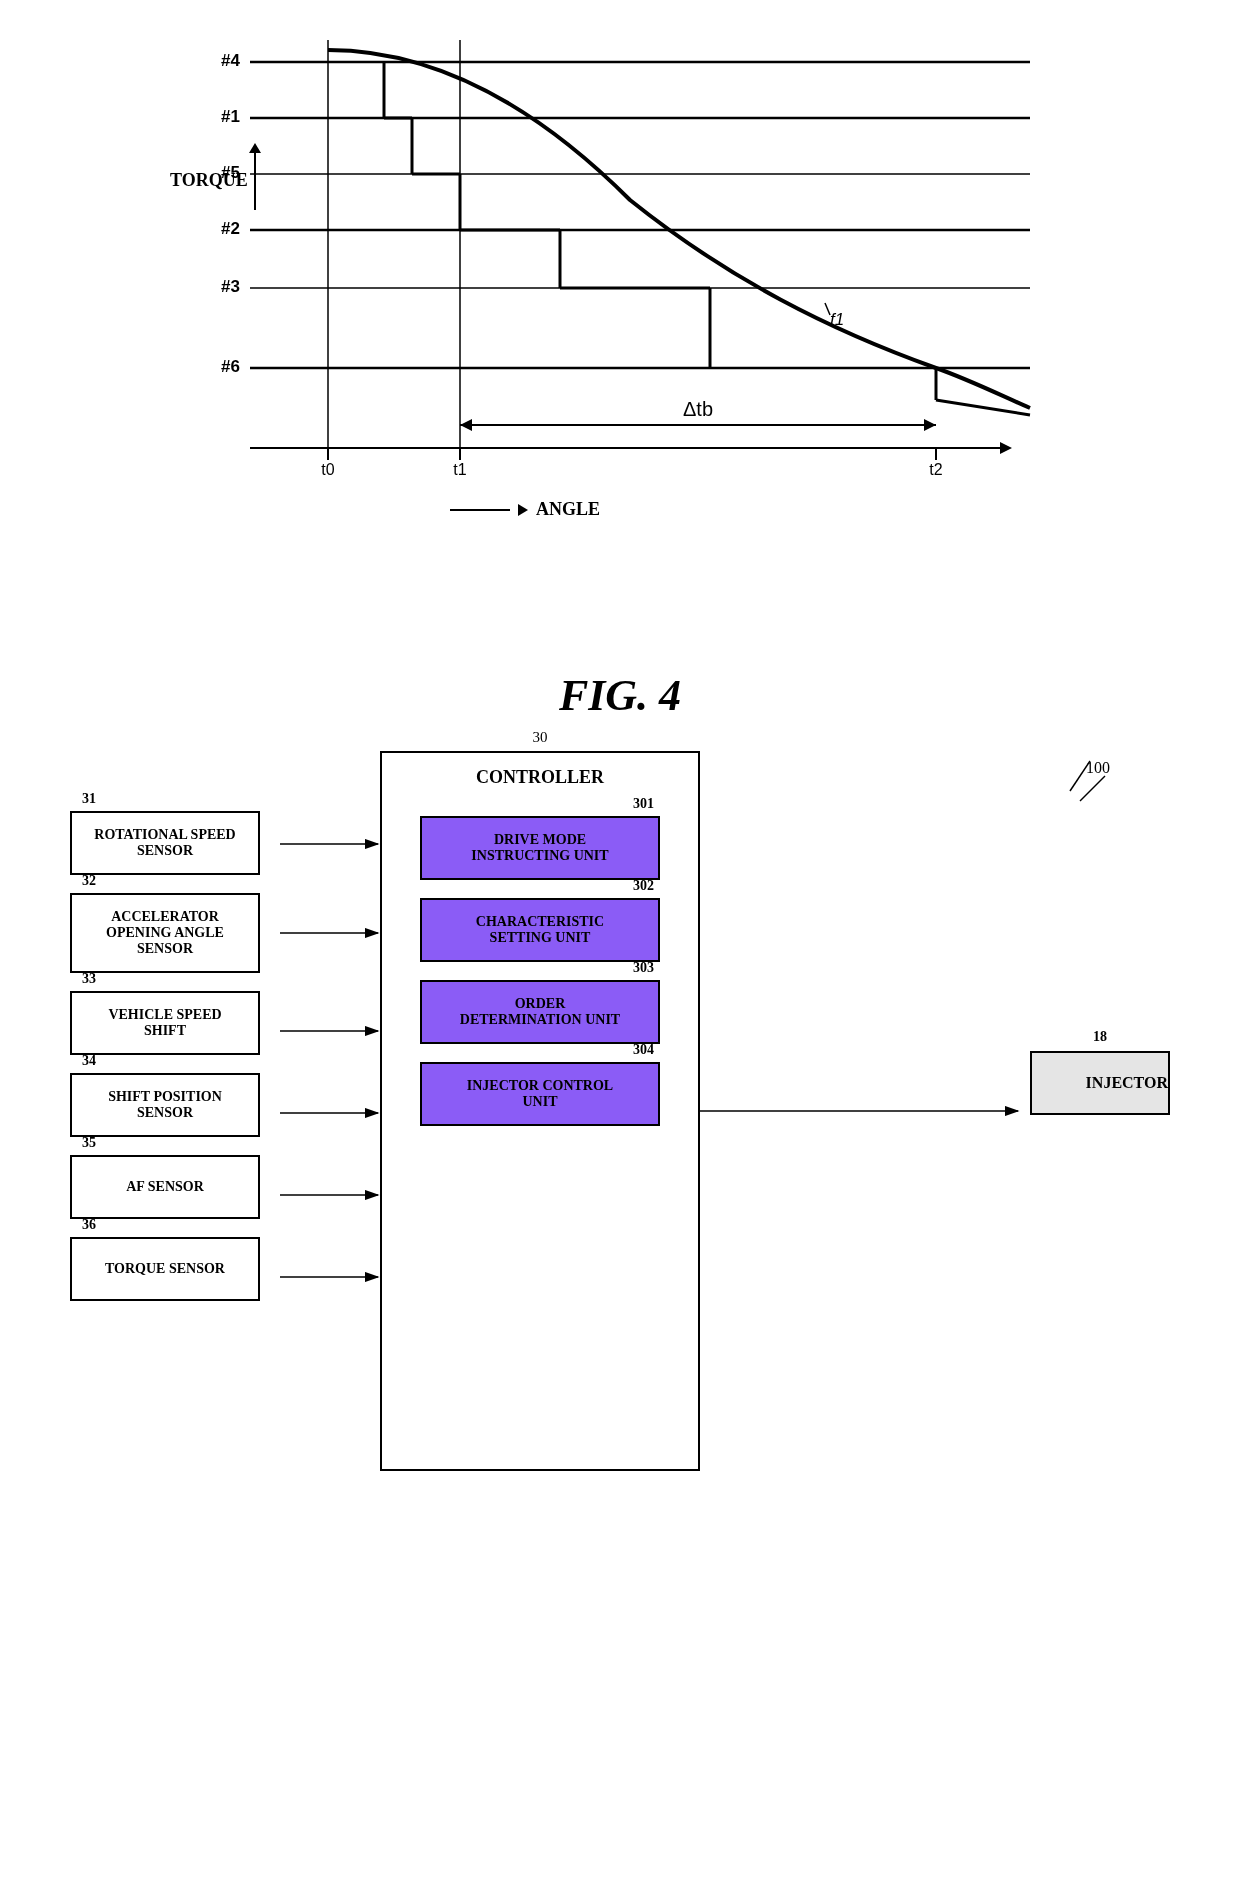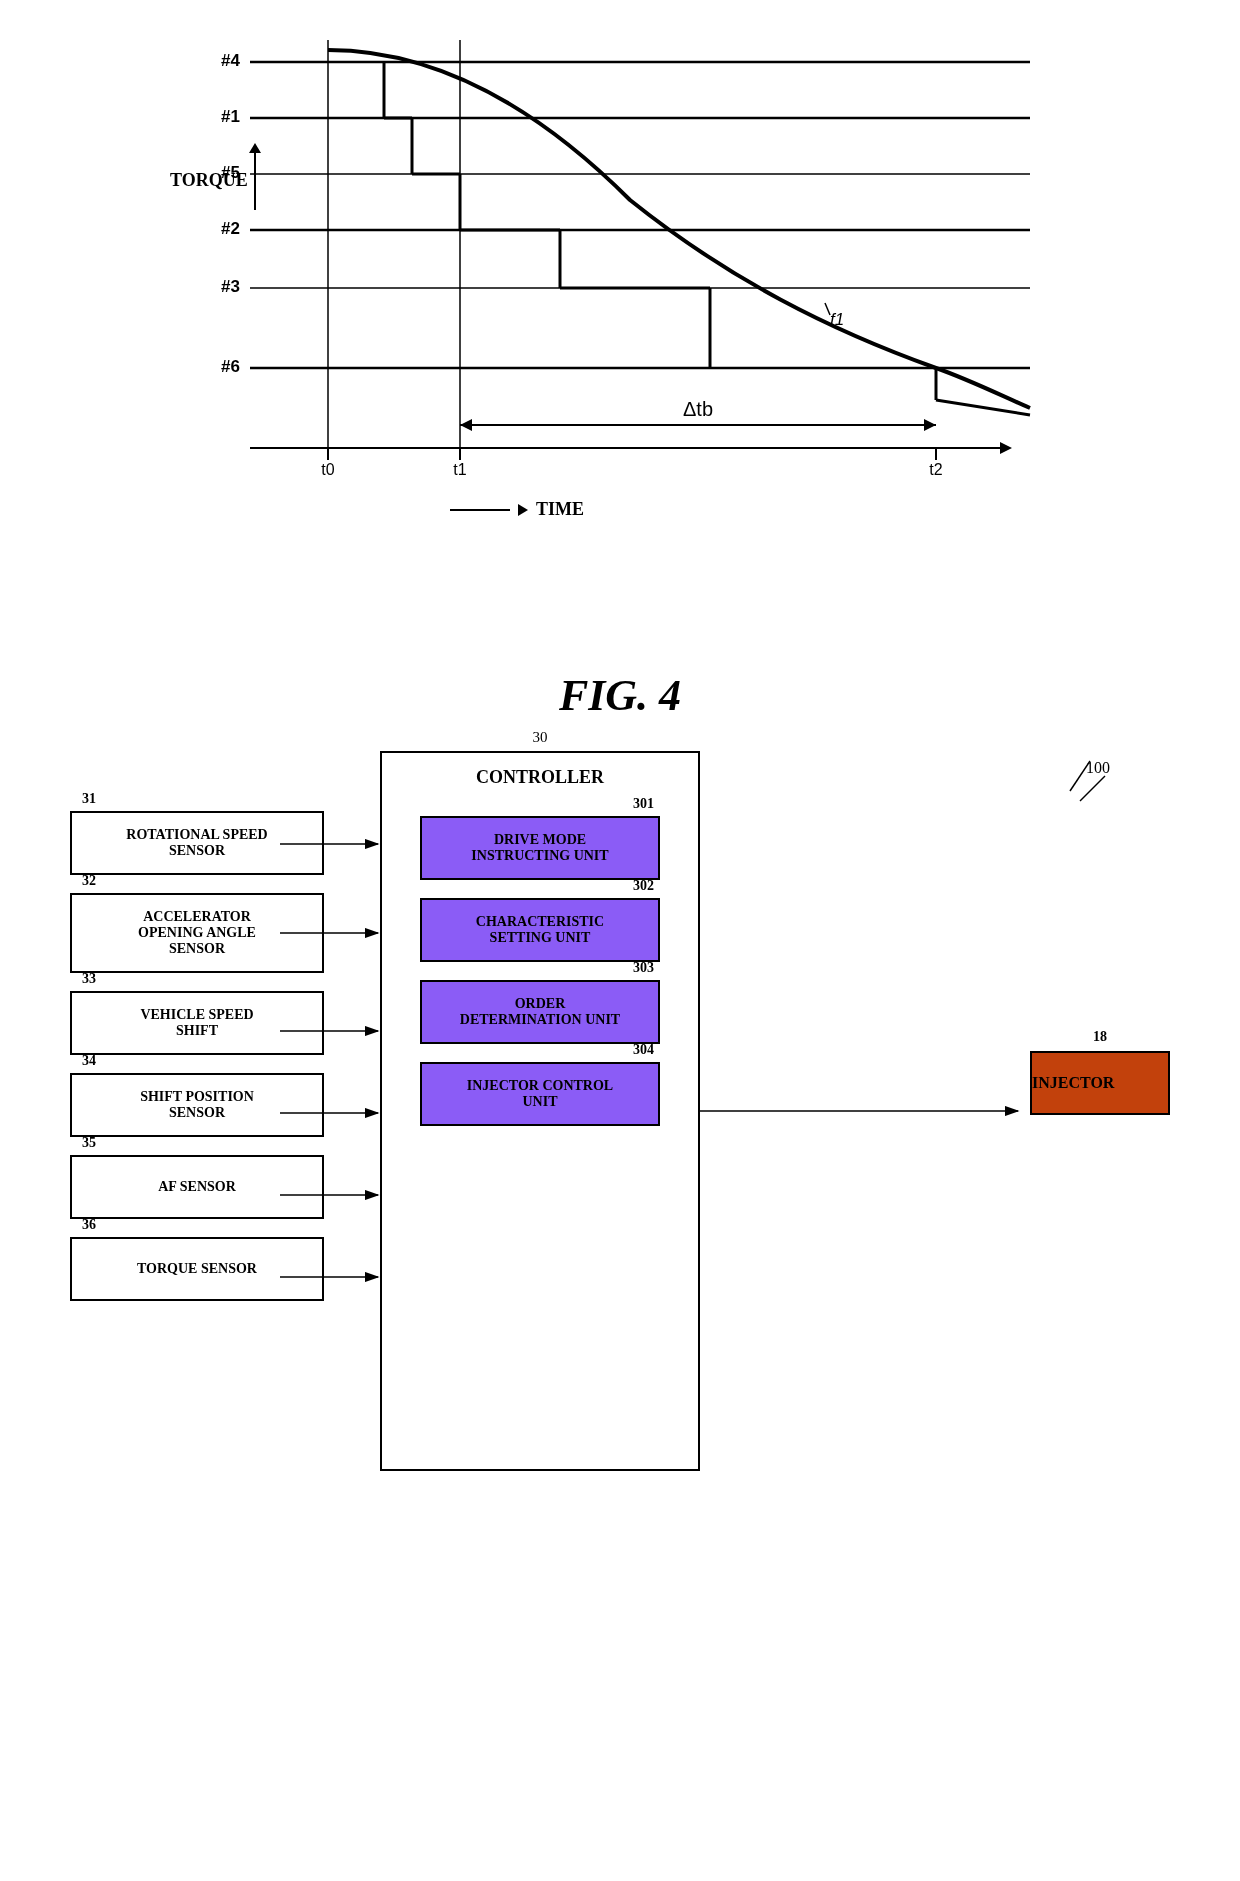--- a/index.html
+++ b/index.html
@@ -87,21 +87,21 @@
     
     .sensor-col {
       position: absolute;
       left: 0;
       top: 60px;
       display: flex;
       flex-direction: column;
       gap: 18px;
     }
     .sensor-box {
-      width: 254px;
+      width: 190px;
       min-height: 64px;
       border: 2px solid #000;
       display: flex;
       align-items: center;
       justify-content: center;
       text-align: center;
       font-size: 14px;
       font-weight: bold;
       padding: 6px 8px;
       position: relative;
@@ -162,24 +162,24 @@
     
     .injector-box {
       position: absolute;
       right: 0;
       top: 300px;
       width: 140px;
       height: 64px;
       border: 2px solid #000;
       display: flex;
       align-items: center;
-      justify-content: flex-start;
+      justify-content: flex-end;
       font-size: 16px;
       font-weight: bold;
-      background: #c2410c;
+      background: #e5e5e5;
     }
     .injector-number {
       position: absolute;
       top: -24px;
       left: 50%;
       transform: translateX(-50%);
       font-size: 14px;
     }
 
     
@@ -274,21 +274,21 @@
         <text x="686" y="435" text-anchor="middle" font-size="16" font-family="Arial, sans-serif">t2</text>
 
         <line x1="0" y1="408" x2="760" y2="408" stroke="#000" stroke-width="2"></line>
 
         <polygon points="762,408 750,402 750,414" fill="#000"></polygon>
       </svg>
 
       <div style="position:absolute; bottom:-50px; left:200px; display:flex; align-items:center; gap:8px;">
         <div style="width:60px;height:2px;background:#000;"></div>
         <div style="width:0;height:0;border-top:6px solid transparent;border-bottom:6px solid transparent;border-left:10px solid #000;"></div>
-        <span style="font-size:18px;font-weight:bold;">TIME</span>
+        <span style="font-size:18px;font-weight:bold;">ANGLE</span>
       </div>
     </div>
   </div>
 </div>
 
 <div class="fig4-section" style="margin-top:60px;">
   <div class="fig-title">FIG. 4</div>
 
   <div class="diagram-container" style="height:780px;">
 

